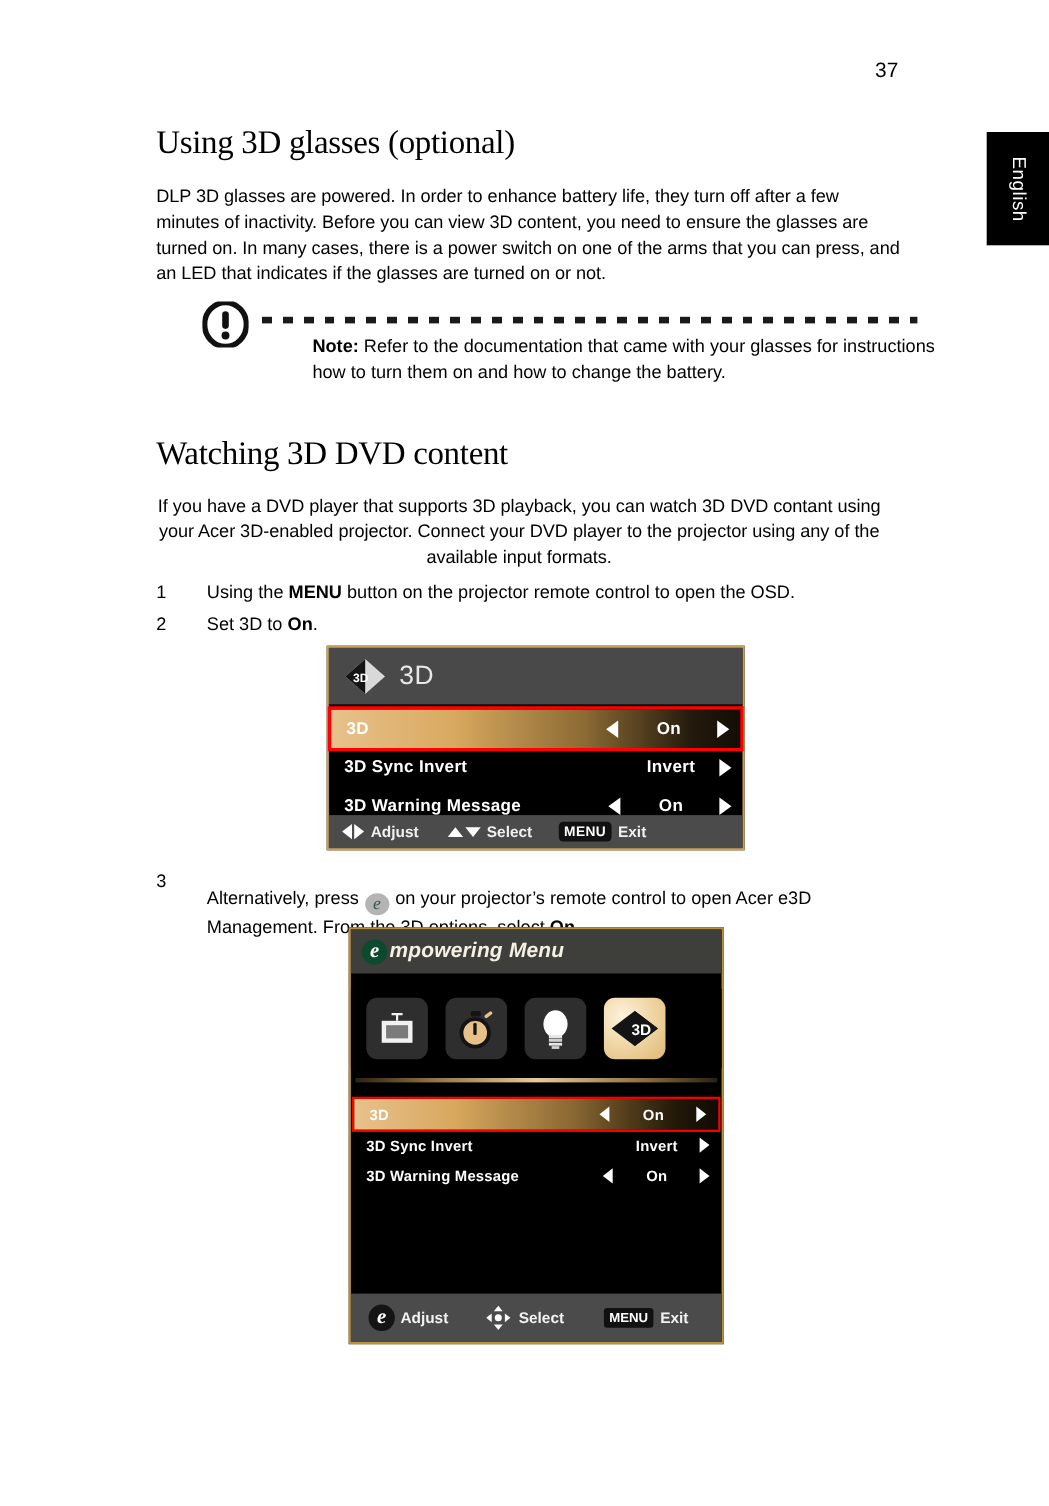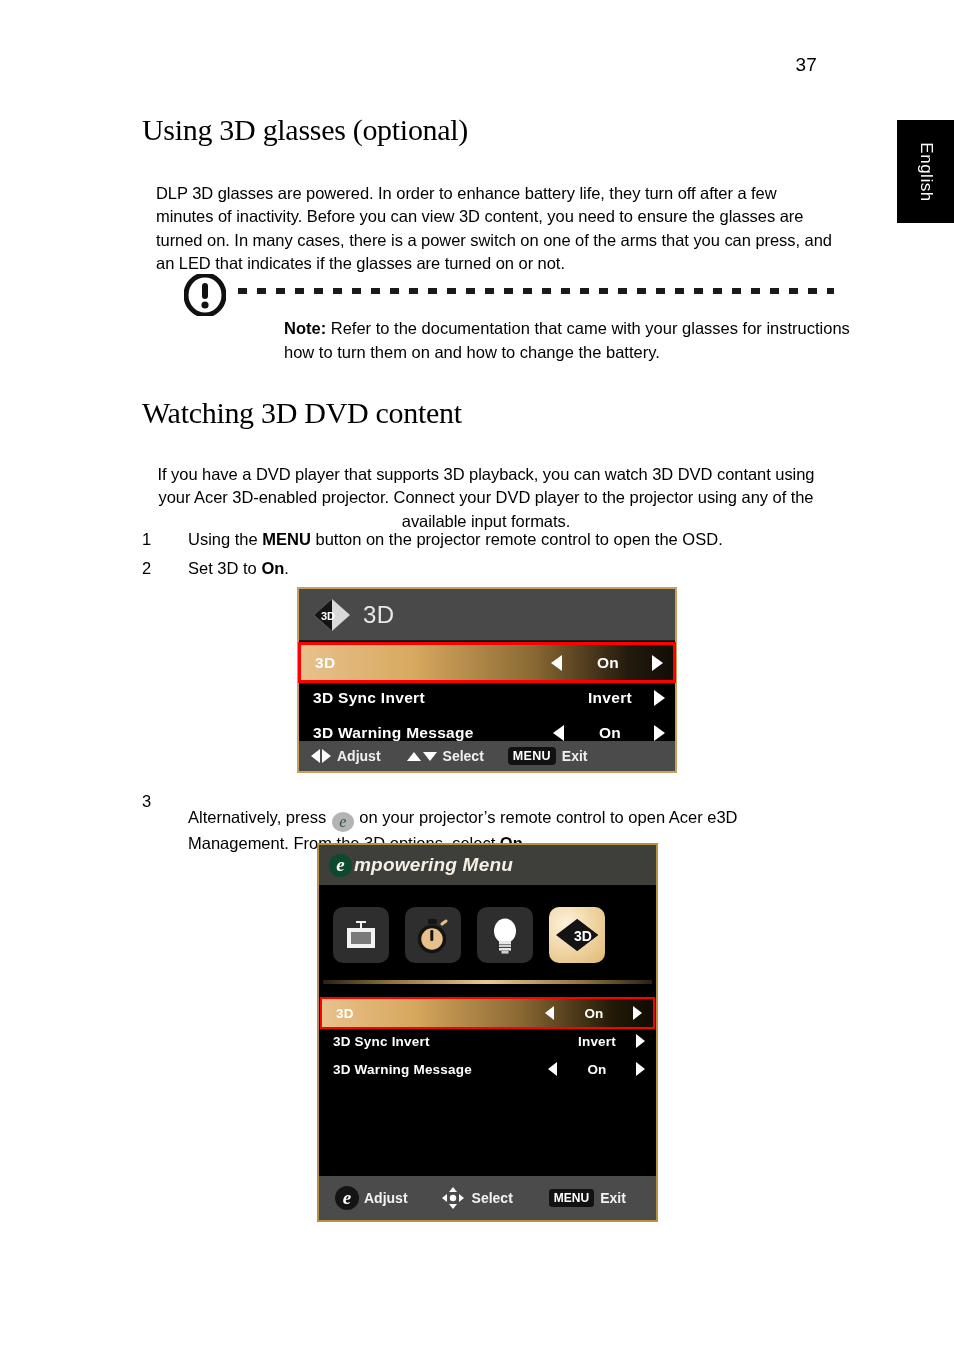--- a/index.html
+++ b/index.html
@@ -57,41 +57,41 @@
     letter-spacing: -0.3px;
     font-family: Liberation Serif, serif;
   }
   #h-glasses { position: absolute; top: 113px; left: 0; }
   #h-dvd     { position: absolute; top: 396px; left: 0; }
 
   p.body {
     position: absolute;
     font-size: 16.5px;
     line-height: 23.4px;
-    margin: 14px;
+    margin: 0;
     width: 678px;
     letter-spacing: -0.05px;
   }
   #p-glasses { top: 168px; left: 0; }
   #p-dvd     { top: 449px; left: 0; width: 660px; text-align: center; }
 
   
   .note-wrap { position: absolute; top: 272px; left: 42px; width: 690px; }
   .note-icon {
     position: absolute; left: 0; top: 2px;
     width: 42px; height: 42px;
   }
   .note-dashes {
     position: absolute; left: 54px; top: 16px;
     width: 596px; height: 6px;
     background-image: repeating-linear-gradient(to right,
       #1a1a1a 0px, #1a1a1a 9px, transparent 9px, transparent 19px);
   }
   .note-text {
-    position: absolute; left: 100px; top: 45px;
+    position: absolute; left: 100px; top: 32px;
     width: 580px;
     font-size: 16.5px;
     line-height: 23.5px;
   }
   .note-text b { font-weight: bold; }
 
   
   .step { position: absolute; font-size: 16.5px; line-height: 23.5px; }
   .step .num { position: absolute; left: 0; top: 0; width: 22px; }
   .step .txt { display: block; margin-left: 46px; width: 620px; }

